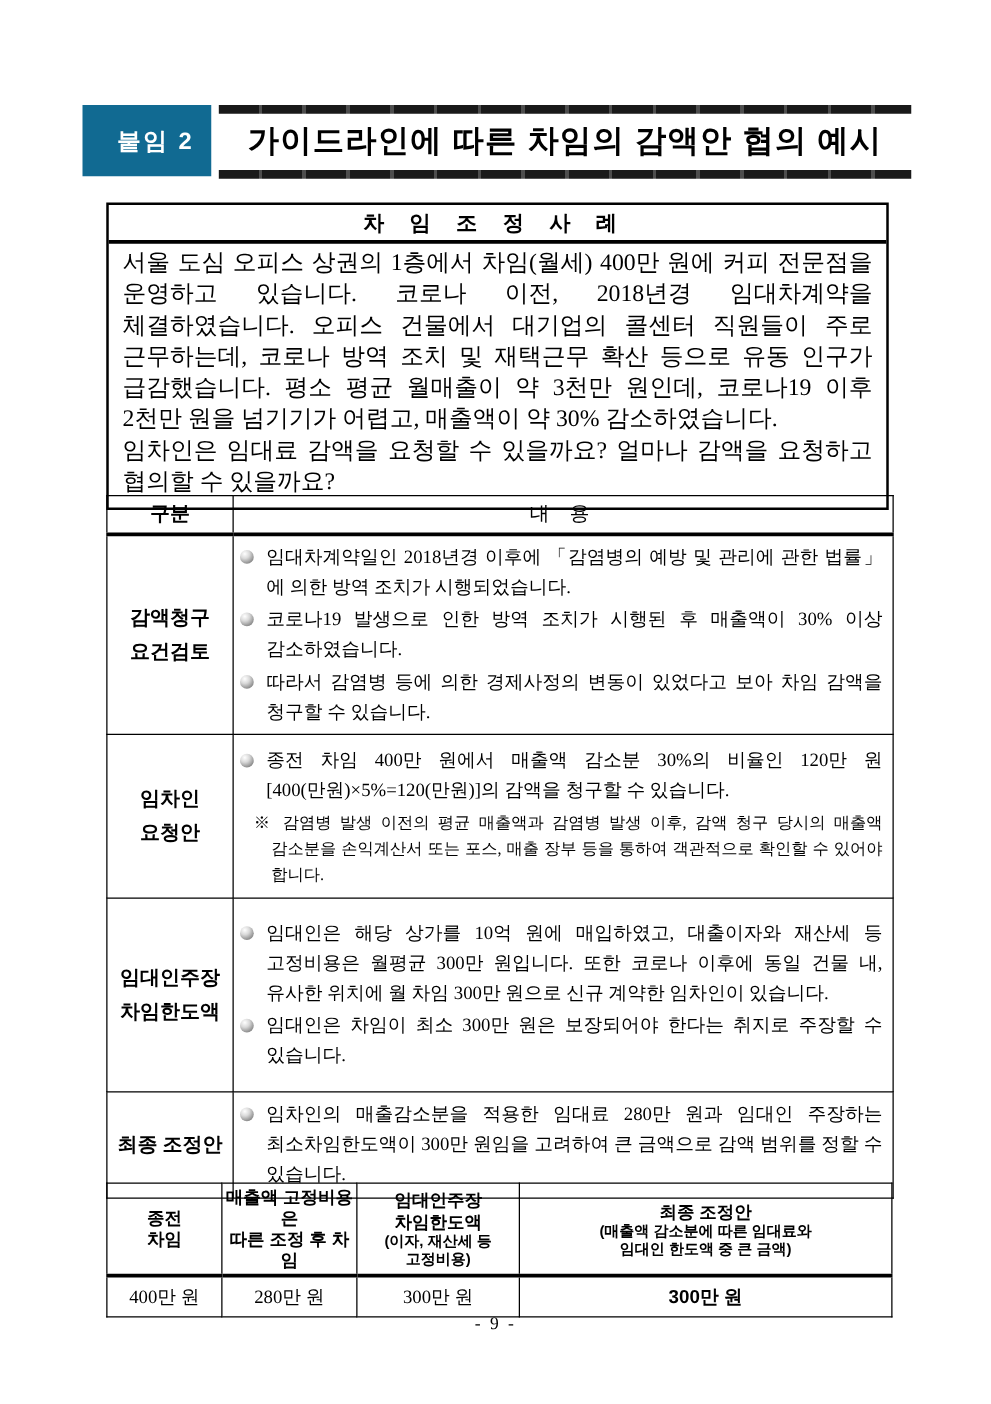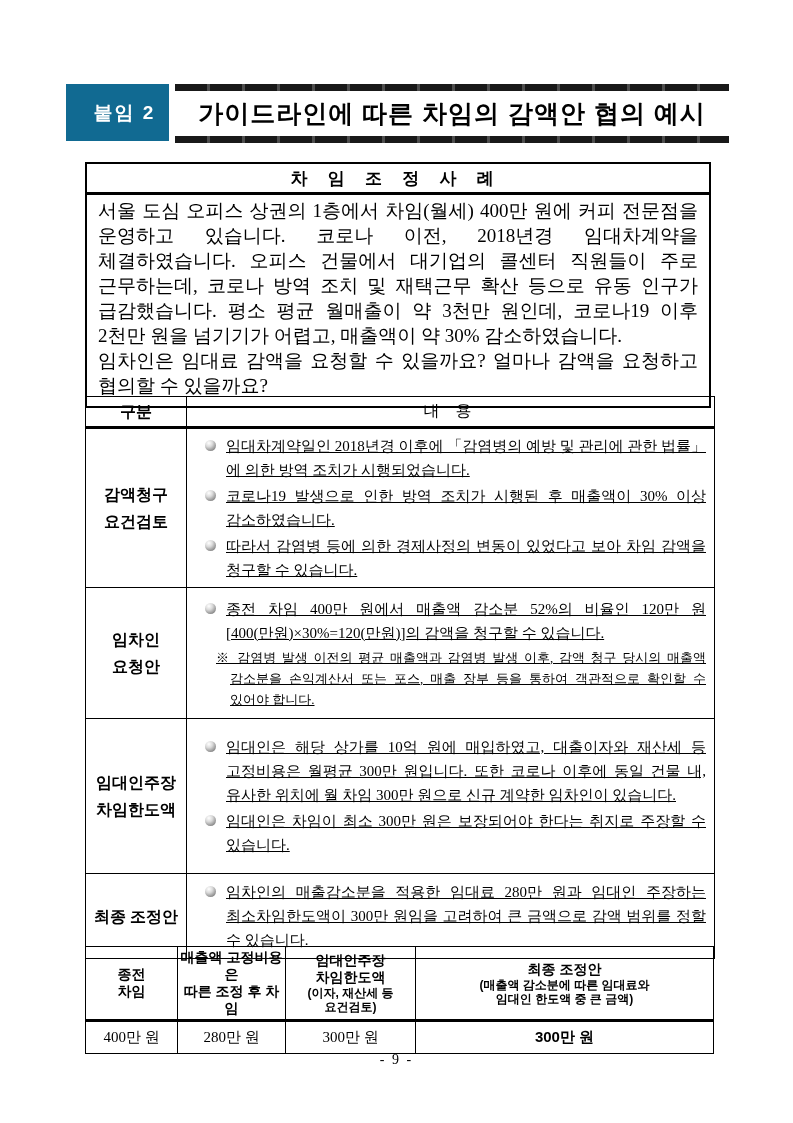--- a/index.html
+++ b/index.html
@@ -23,21 +23,21 @@
   .case-body{padding:3px 11px 8px 11px;font-size:19px;line-height:25px;text-align:justify;word-break:keep-all;}
   .case-body p{margin:0;}
 
   
   table{border-collapse:collapse;}
   .main-table{position:absolute;left:85px;top:396px;width:630px;table-layout:fixed;}
   .main-table td{border:1.5px solid #000;vertical-align:middle;}
   .main-table tr.head td{border-bottom:3px solid #000;height:24px;}
   .main-table td.lbl{width:98px;text-align:center;font-weight:bold;font-size:16px;line-height:27px;}
   .main-table td.hd{text-align:center;font-weight:normal;font-size:16px;letter-spacing:6px;}
-  .main-table td.cnt{padding:3px 8px 3px 13px;font-size:15px;line-height:24px;text-align:justify;word-break:keep-all;vertical-align:middle;text-decoration:underline;}
+  .main-table td.cnt{padding:3px 8px 3px 0;font-size:15px;line-height:24px;text-align:justify;word-break:keep-all;vertical-align:middle;}
   .r0 td{height:152px;} .r1 td{height:124px;} .r2 td{height:148px;} .r3 td{height:78px;}
   .bullet{position:relative;padding-left:26px;margin:2px 0;}
   .sphere{position:absolute;left:5px;top:6px;width:11px;height:11px;border-radius:50%;
           background:radial-gradient(circle at 35% 28%,#ffffff 0%,#d9d9d9 35%,#9a9a9a 68%,#5c5c5c 100%);}
   .note{padding-left:30px;text-indent:-14px;font-size:13px;line-height:21px;margin:2px 0 2px 0;text-align:justify;word-break:keep-all;}
 
   
   .sum-table{position:absolute;left:85px;top:946px;width:628px;table-layout:fixed;
              font-family:"Liberation Sans","DejaVu Sans",sans-serif;}
   .sum-table th,.sum-table td{border:1.5px solid #000;text-align:center;vertical-align:middle;}
@@ -97,21 +97,21 @@
         </div>
       </td>
     </tr>
 
     <tr class="r1">
       <td class="lbl pre">임차인
 요청안</td>
       <td class="cnt">
         <div class="bullet">
           <span class="sphere"></span>
-          <span>종전 차임 400만 원에서 매출액 감소분 52%의 비율인 120만 원 [400(만원)×30%=120(만원)]의 감액을 청구할 수 있습니다.</span>
+          <span>종전 차임 400만 원에서 매출액 감소분 30%의 비율인 120만 원 [400(만원)×5%=120(만원)]의 감액을 청구할 수 있습니다.</span>
         </div>
         <div class="note">※ 감염병 발생 이전의 평균 매출액과 감염병 발생 이후, 감액 청구 당시의 매출액 감소분을 손익계산서 또는 포스, 매출 장부 등을 통하여 객관적으로 확인할 수 있어야 합니다.</div>
       </td>
     </tr>
 
     <tr class="r2">
       <td class="lbl pre">임대인주장
 차임한도액</td>
       <td class="cnt">
         <div class="bullet">
@@ -151,21 +151,21 @@
 차임</div>
       </th>
       <th>
         <div class="sh-main pre">매출액 고정비용은
 따른 조정 후 차임</div>
       </th>
       <th>
         <div class="sh-main pre">임대인주장
 차임한도액</div>
         <div class="sh-sub pre">(이자, 재산세 등
-요건검토)</div>
+고정비용)</div>
       </th>
       <th>
         <div class="sh-main pre">최종 조정안</div>
         <div class="sh-sub pre">(매출액 감소분에 따른 임대료와
 임대인 한도액 중 큰 금액)</div>
       </th>
     </tr>
     <tr class="svals">
       <td>400만 원</td>
       <td>280만 원</td>

